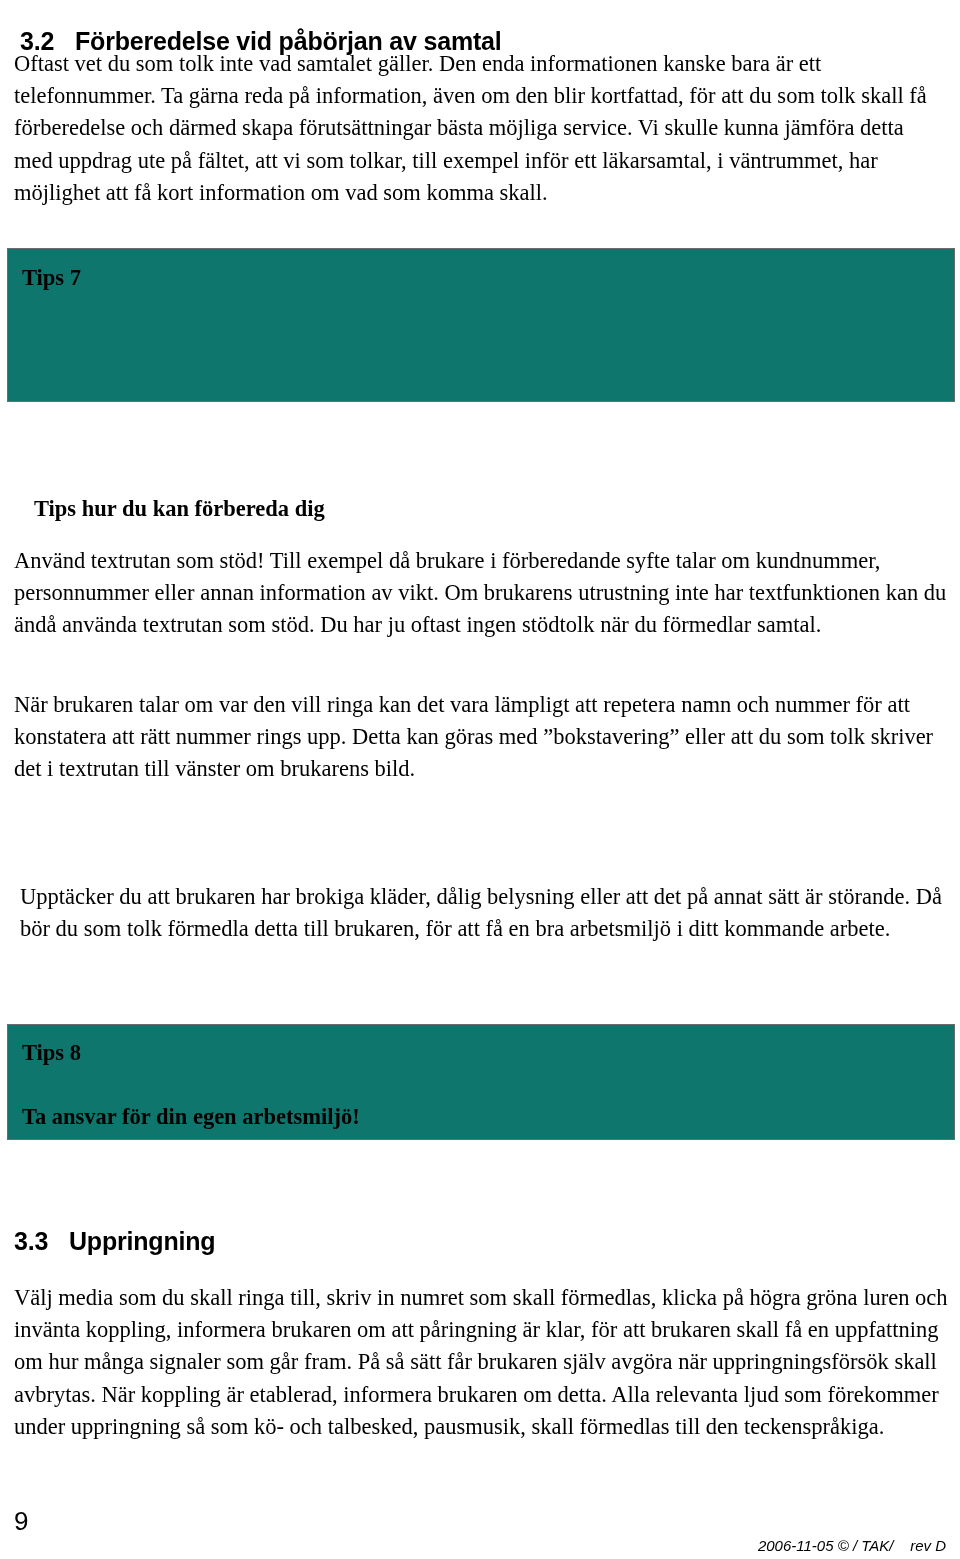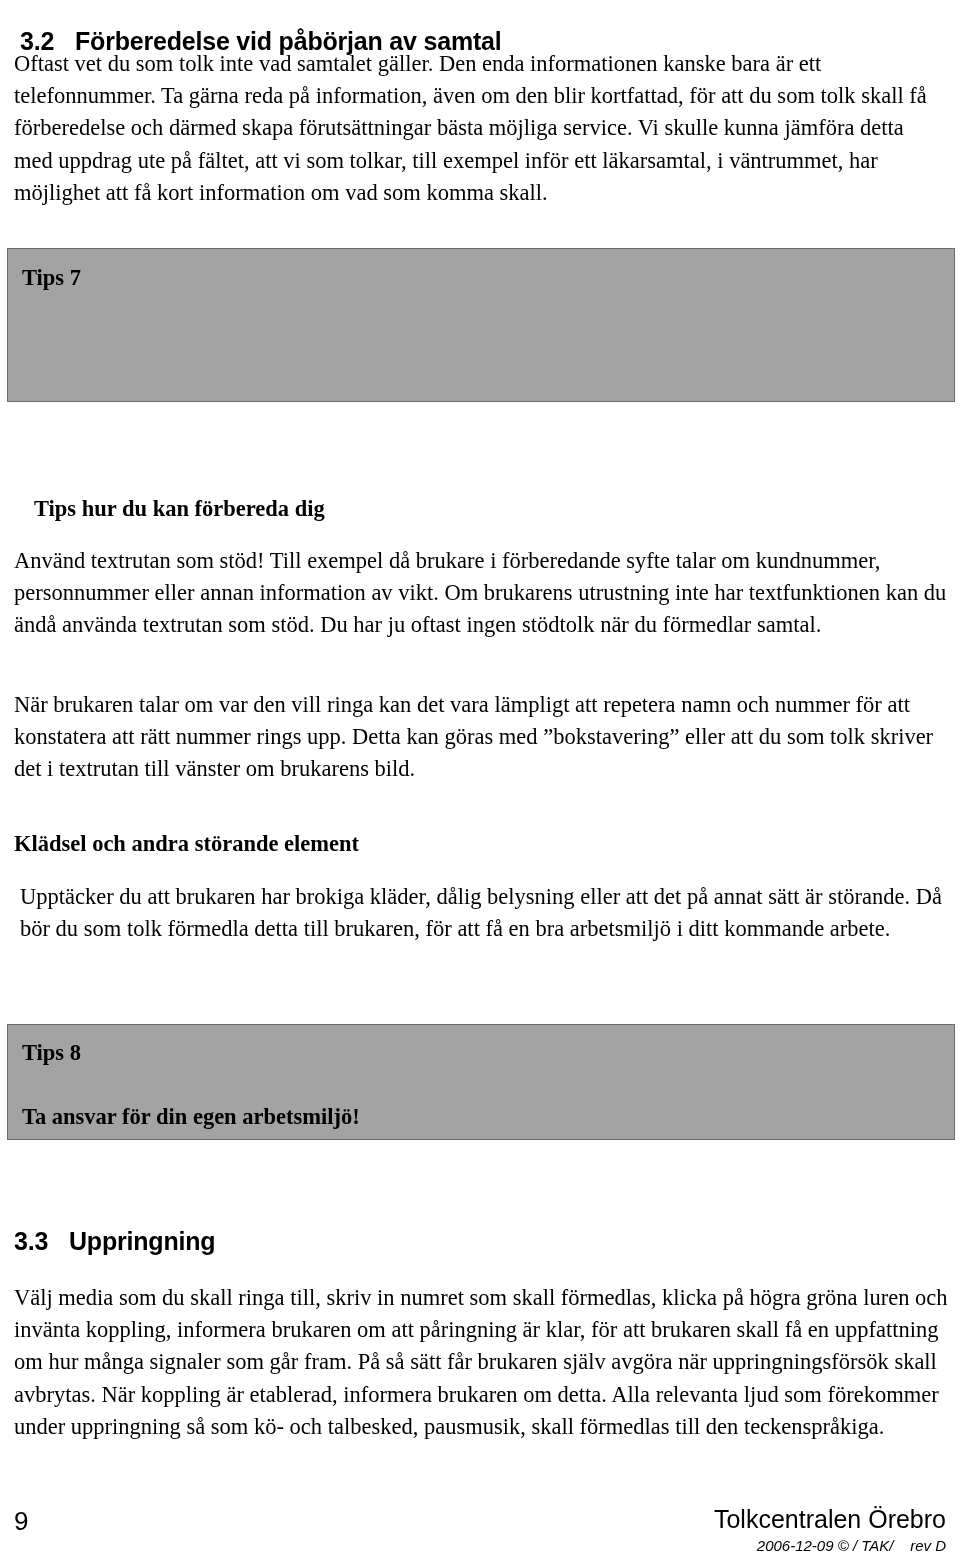--- a/index.html
+++ b/index.html
@@ -54,21 +54,21 @@
     font-size: 22.5px;
     font-weight: bold;
     line-height: 32px;
     margin: 0;
   }
 
   
   .tips-box {
     border: 1.5px solid #6b6b6b;
     box-sizing: border-box;
-    background: #a3a3a3;
+    background: #0f766e;
   }
   .tips-title {
     font-size: 22.5px;
     font-weight: bold;
     line-height: 30px;
     margin: 0;
   }
   .tips-text {
     font-size: 22.5px;
     font-weight: bold;
@@ -144,35 +144,33 @@
   <div class="tips-box" id="tips7">
     <div class="inner">
       <p class="tips-title">Tips 7</p>
     </div>
   </div>
 
   <h3 class="sub-heading" id="h-tips-forb">Tips hur du kan förbereda dig</h3>
   <p class="body-par" id="par-textruta">Använd textrutan som stöd! Till exempel då brukare i förberedande syfte talar om kundnummer, personnummer eller annan information av vikt. Om brukarens utrustning inte har textfunktionen kan du ändå använda textrutan som stöd. Du har ju oftast ingen stödtolk när du förmedlar samtal.</p>
   <p class="body-par" id="par-repetera">När brukaren talar om var den vill ringa kan det vara lämpligt att repetera namn och nummer för att konstatera att rätt nummer rings upp. Detta kan göras med ”bokstavering” eller att du som tolk skriver det i textrutan till vänster om brukarens bild.</p>
 
-  <h3 class="sub-heading" id="h-kladsel">Klädsel och andra störande element</h3>
   <p class="body-par" id="par-kladsel">Upptäcker du att brukaren har brokiga kläder, dålig belysning eller att det på annat sätt är störande. Då bör du som tolk förmedla detta till brukaren, för att få en bra arbetsmiljö i ditt kommande arbete.</p>
 
   <div class="tips-box" id="tips8">
     <div class="inner">
       <p class="tips-title">Tips 8</p>
       <p class="tips-text">Ta ansvar för din egen arbetsmiljö!</p>
     </div>
   </div>
 
   <h2 class="sec-heading" id="h33">
     <span class="num">3.3</span><span>Uppringning</span>
   </h2>
 
   <p class="body-par" id="par-upp">Välj media som du skall ringa till, skriv in numret som skall förmedlas, klicka på högra gröna luren och invänta koppling, informera brukaren om att påringning är klar, för att brukaren skall få en uppfattning om hur många signaler som går fram. På så sätt får brukaren själv avgöra när uppringningsförsök skall avbrytas. När koppling är etablerad, informera brukaren om detta. Alla relevanta ljud som förekommer under uppringning så som kö- och talbesked, pausmusik, skall förmedlas till den teckenspråkiga.</p>
 
   <div class="footer">
     <div class="page-num">9</div>
-    <div class="org">Tolkcentralen Örebro</div>
-    <div class="rev">2006-12-09 © / TAK/    rev D</div>
+    <div class="rev">2006-11-05 © / TAK/    rev D</div>
   </div>
 
 </div>
 
 </body></html>

